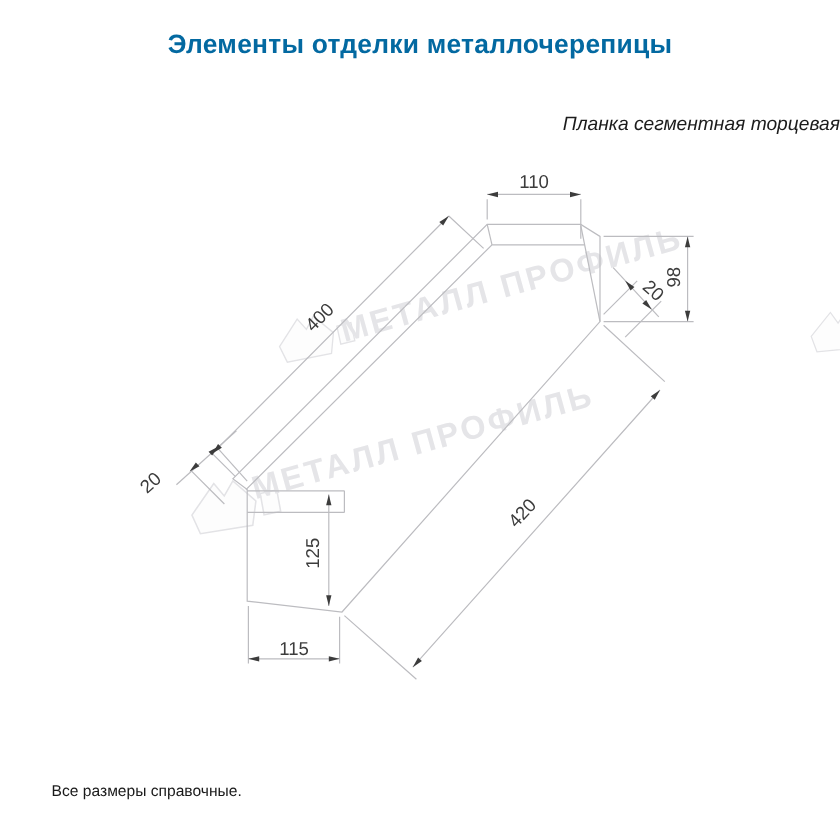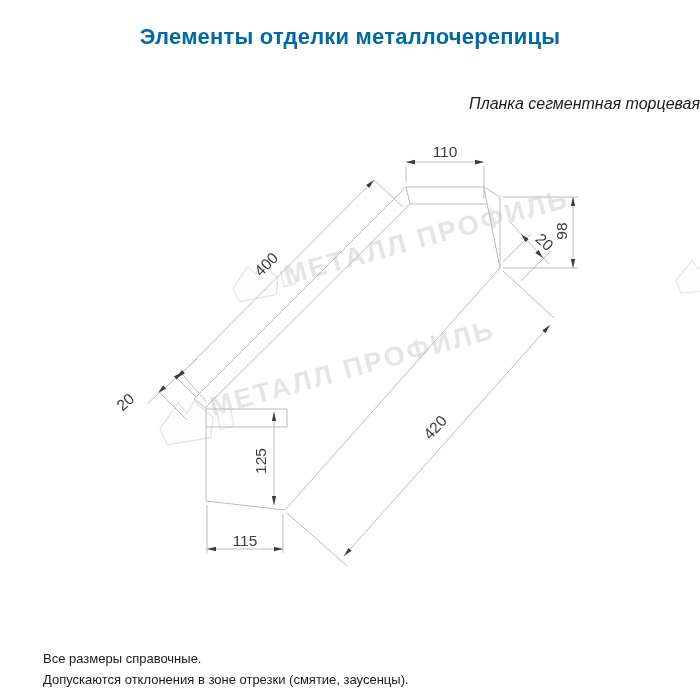--- a/index.html
+++ b/index.html
@@ -102,14 +102,13 @@
     <text class="dim-text" x="541" y="246" transform="rotate(42 541 246)">20</text>
     <text class="dim-text" x="439" y="431" transform="rotate(-47 439 431)">420</text>
     <text class="dim-text" x="129" y="406" transform="rotate(-42 129 406)">20</text>
     <text class="dim-text" x="262" y="465" transform="rotate(-90 262 461)">125</text>
     <text class="dim-text" x="245" y="546">115</text>
   </g>
 </svg>
 
 <div class="notes">
   <div>Все размеры справочные.</div>
-  <div>Допускаются отклонения в зоне отрезки (смятие, заусенцы).</div>
 </div>
 
 </body></html>

